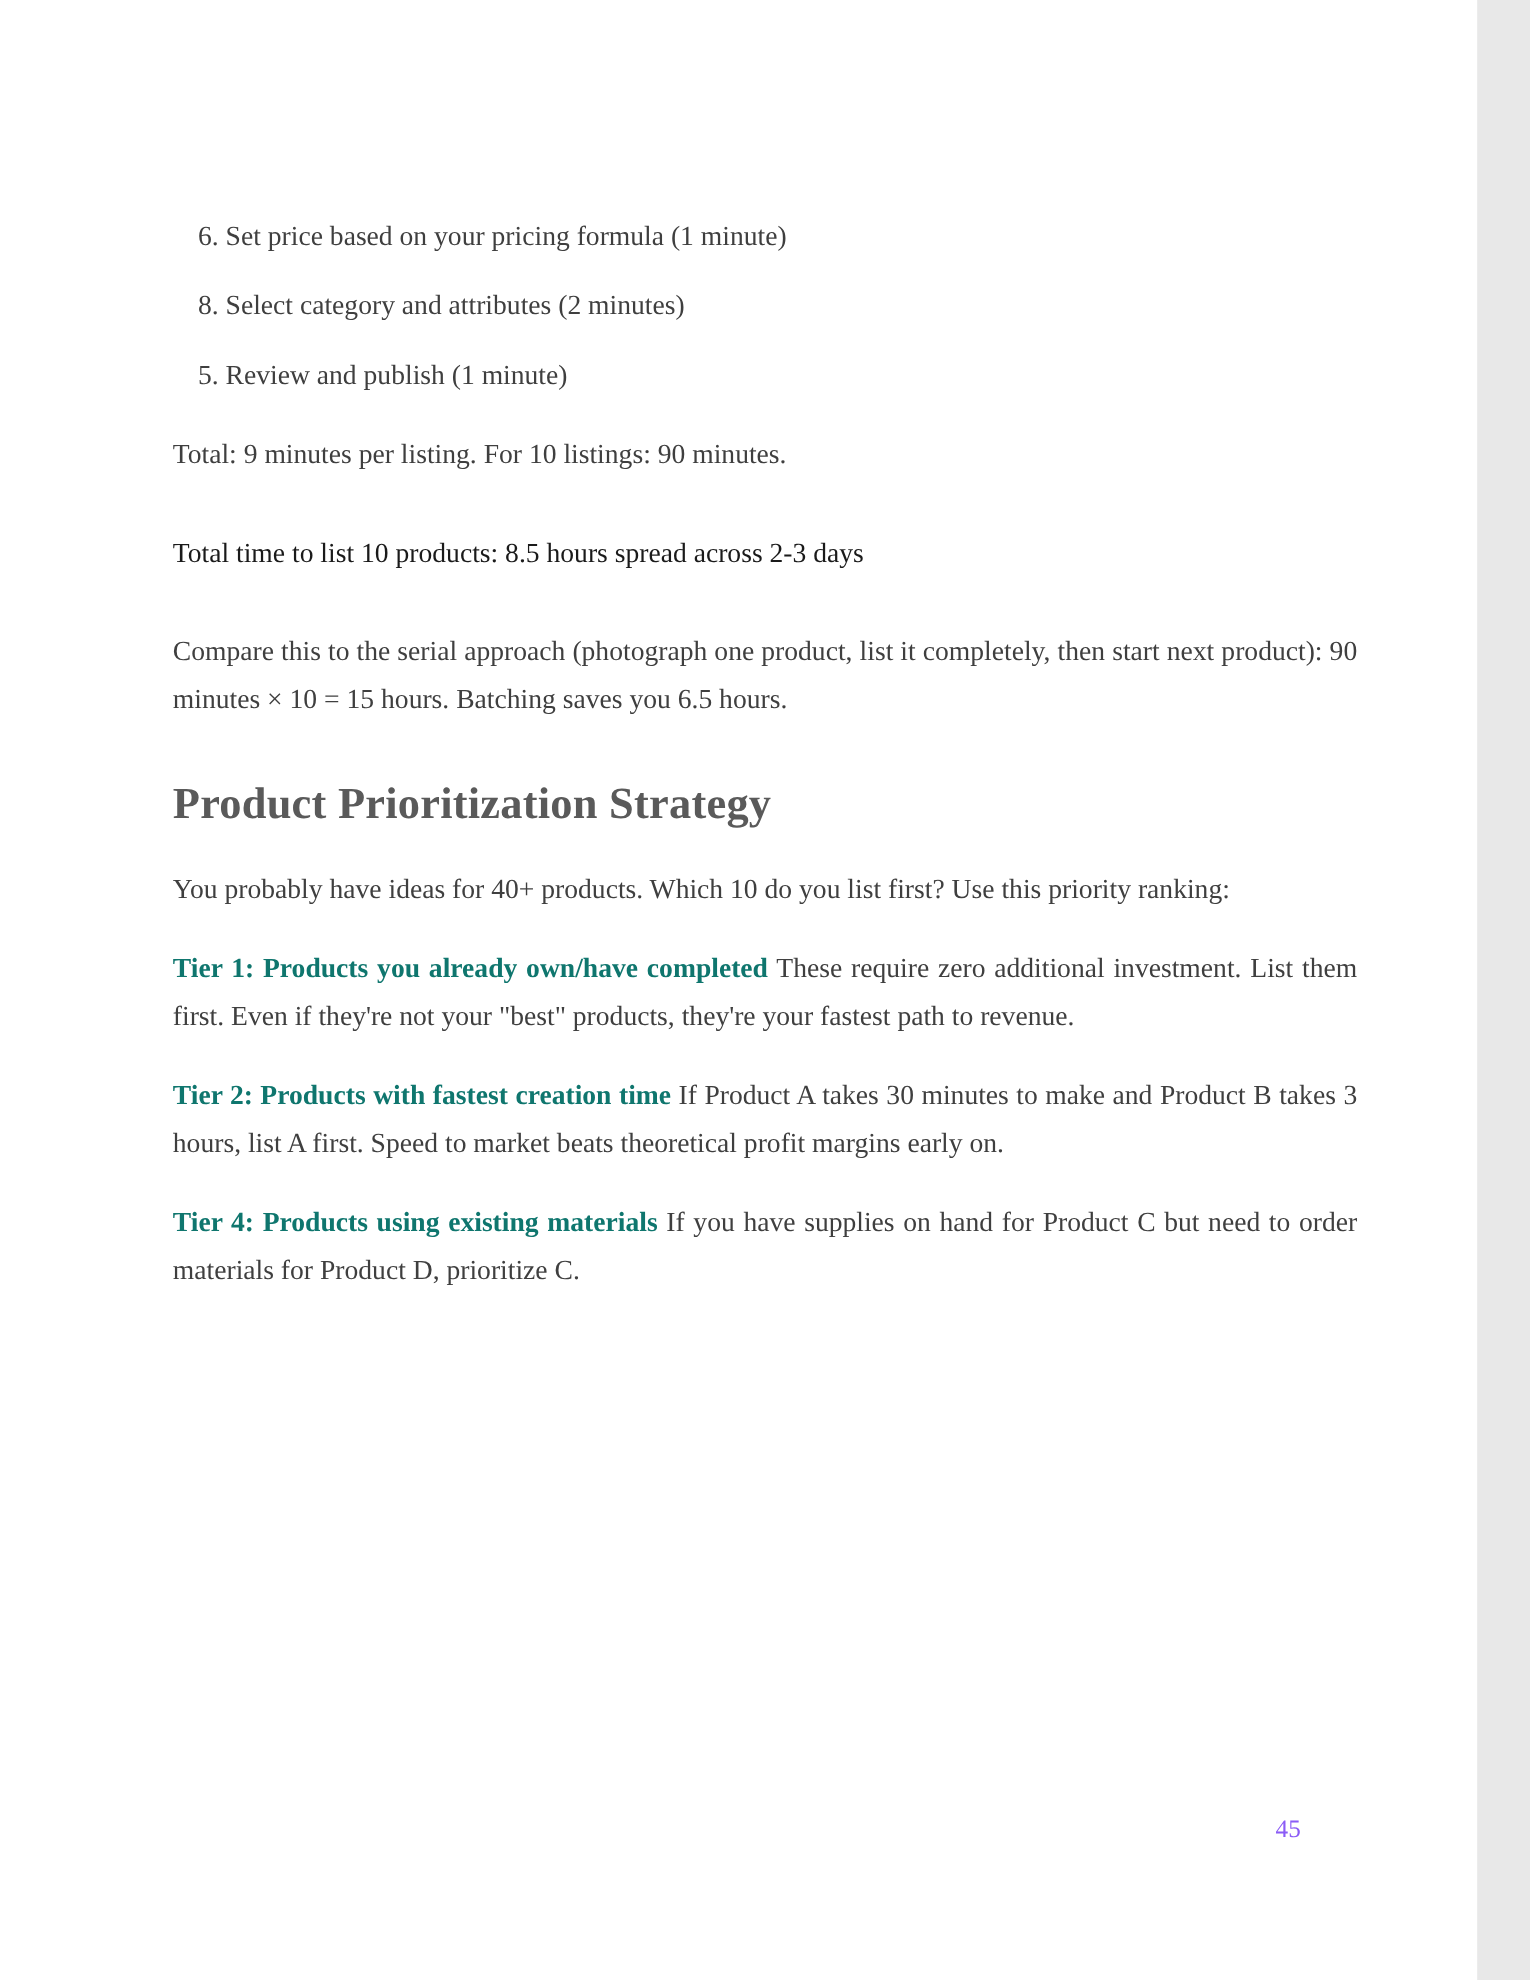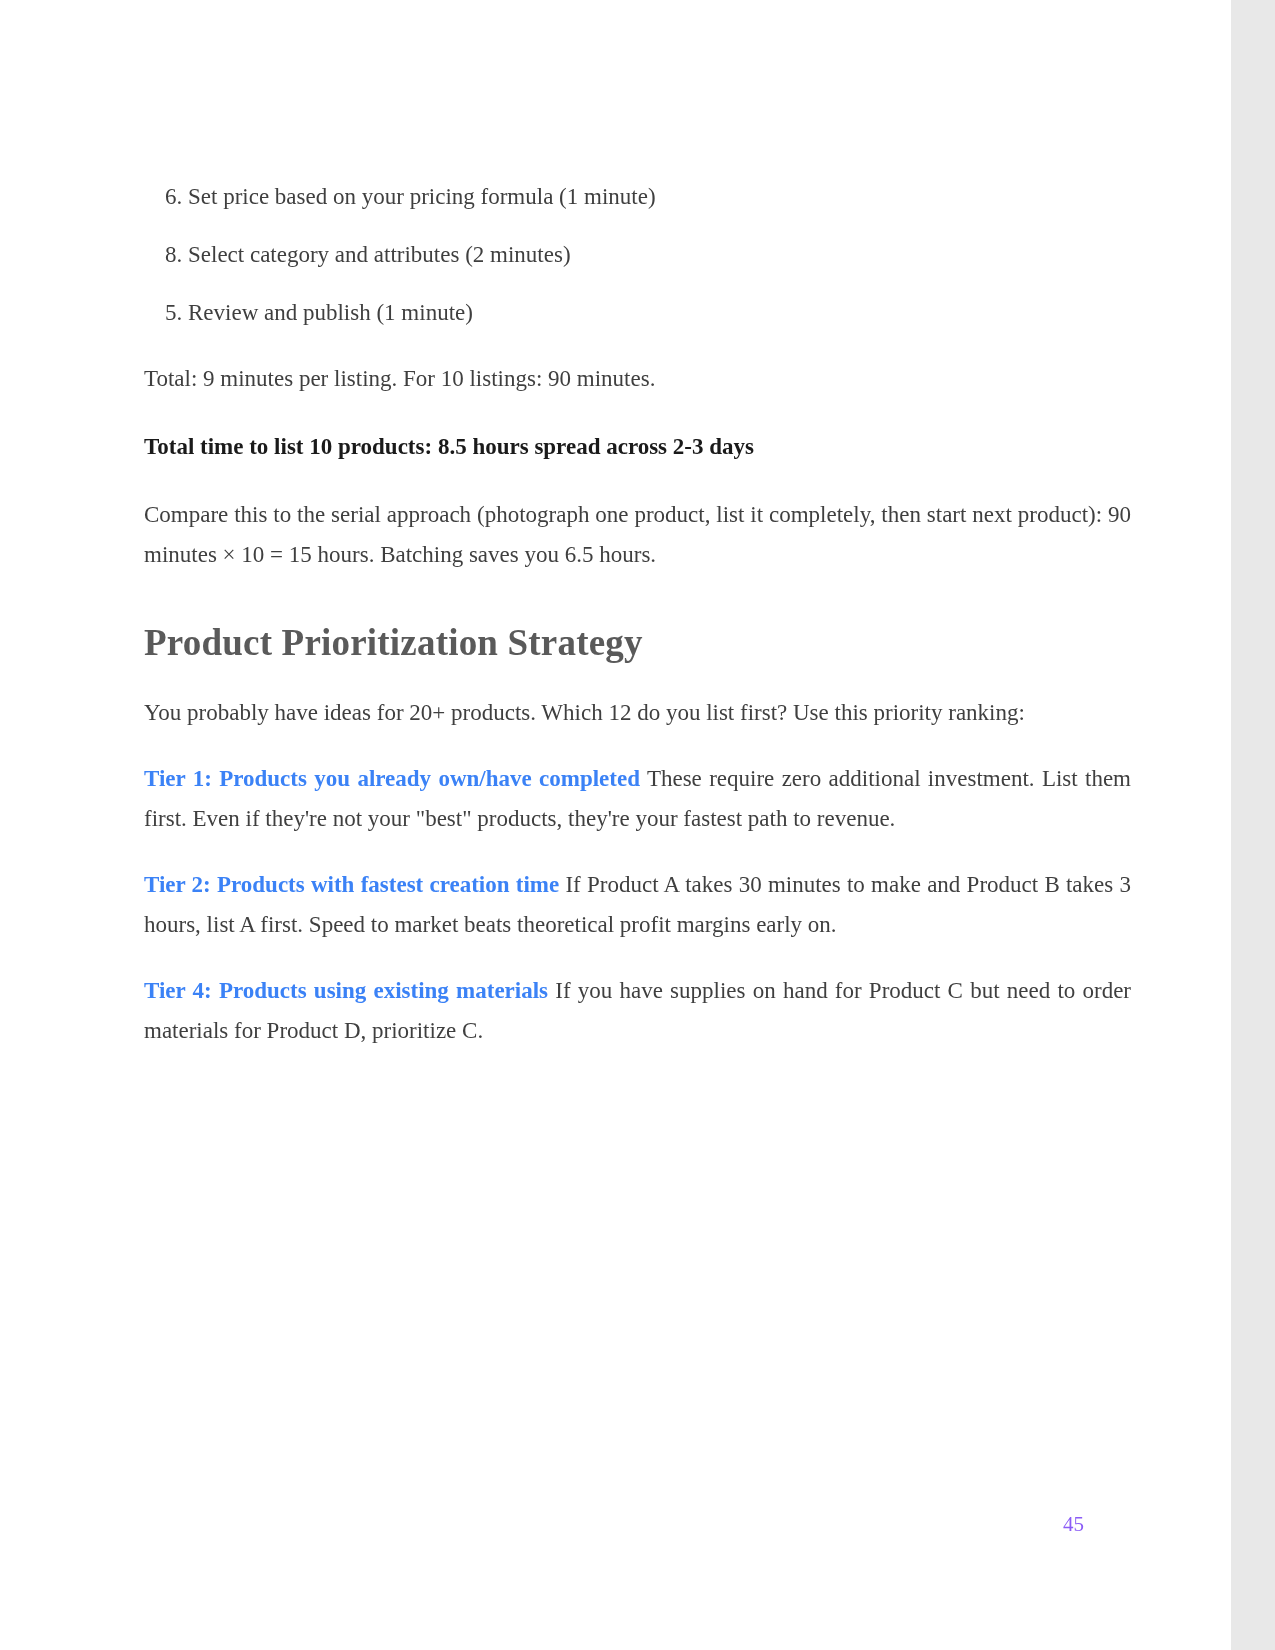--- a/index.html
+++ b/index.html
@@ -24,34 +24,34 @@
     margin:0 0 18px 0;
     text-align:left;
     white-space:nowrap;
   }
   p.para{
     margin:26px 0;
     text-align:justify;
   }
   p.leftal{text-align:left;}
   p.boldline{
-    margin:28px 0;
-    font-weight:bold;
+    margin:42px 0;
+    font-weight:normal;
     color:#1a1a1a;
     text-align:left;
   }
   h2.section-heading{
     font-size:37px;
     line-height:48px;
     color:#5a5a5a;
     font-weight:bold;
     margin:44px 0 6px 0;
     letter-spacing:0.2px;
   }
-  .tier b{color:#3b82f6;}
+  .tier b{color:#0f766e;}
   .pagenum{
     position:absolute;
     right:147px;top:1514px;
     font-size:21px;
     line-height:1;
     color:#8b5cf6;
   }
 </style>
 </head>
 <body>
@@ -66,21 +66,21 @@
     </div>
 
     <p class="para leftal">Total: 9 minutes per listing. For 10 listings: 90 minutes.</p>
 
     <p class="boldline">Total time to list 10 products: 8.5 hours spread across 2-3 days</p>
 
     <p class="para">Compare this to the serial approach (photograph one product, list it completely, then start next product): 90 minutes × 10 = 15 hours. Batching saves you 6.5 hours.</p>
 
     <h2 class="section-heading">Product Prioritization Strategy</h2>
 
-    <p class="para">You probably have ideas for 20+ products. Which 12 do you list first? Use this priority ranking:</p>
+    <p class="para">You probably have ideas for 40+ products. Which 10 do you list first? Use this priority ranking:</p>
 
     <p class="para tier"><b>Tier 1: Products you already own/have completed</b> <span>These require zero additional investment. List them first. Even if they're not your "best" products, they're your fastest path to revenue.</span></p>
 
     <p class="para tier"><b>Tier 2: Products with fastest creation time</b> <span>If Product A takes 30 minutes to make and Product B takes 3 hours, list A first. Speed to market beats theoretical profit margins early on.</span></p>
 
 
     <p class="para tier"><b>Tier 4: Products using existing materials</b> <span>If you have supplies on hand for Product C but need to order materials for Product D, prioritize C.</span></p>
 
   </div>
 

